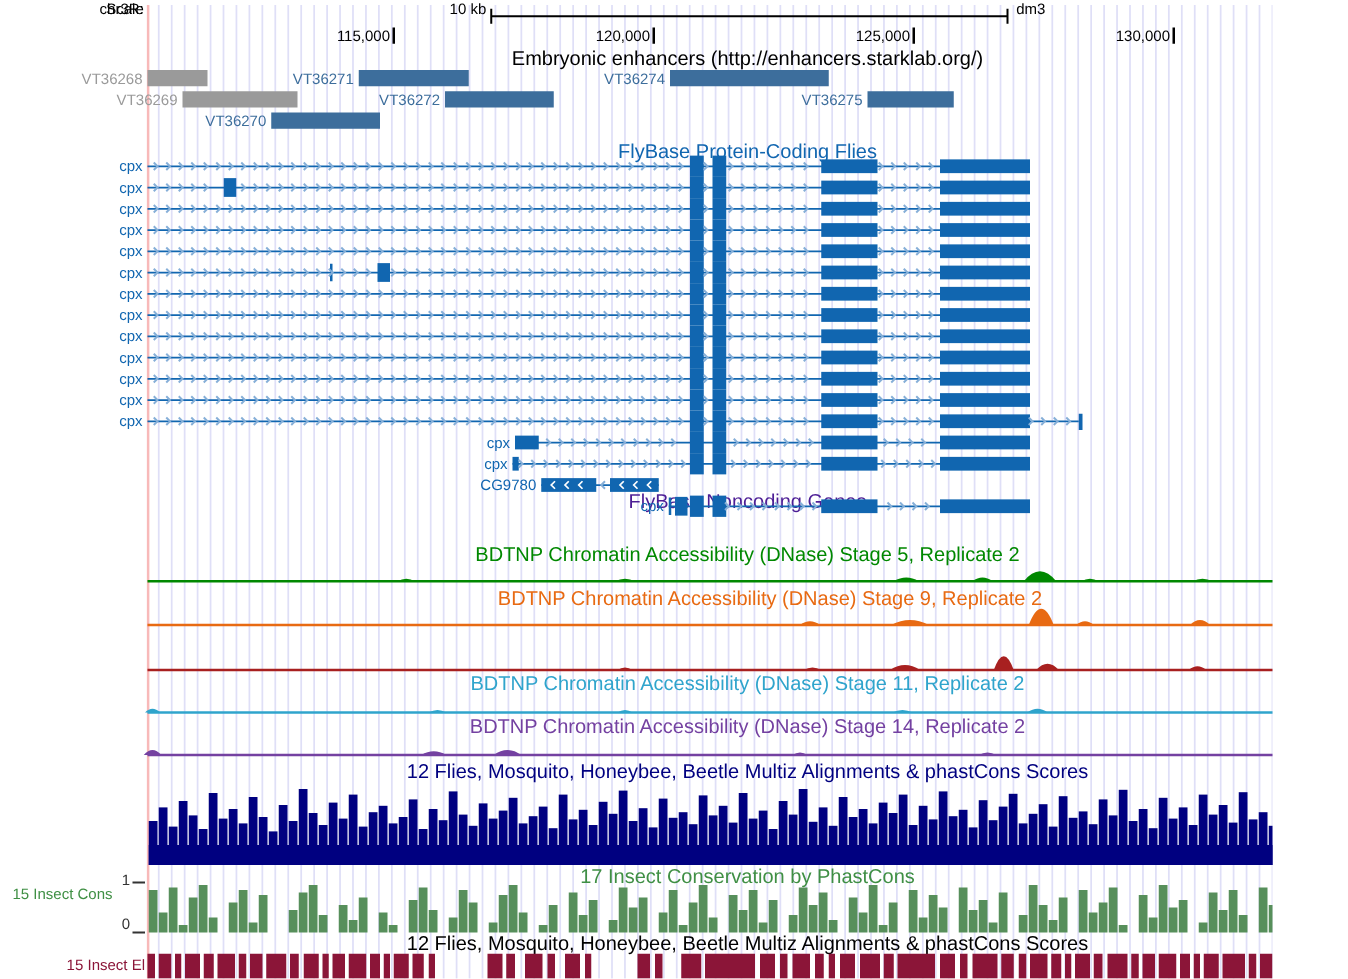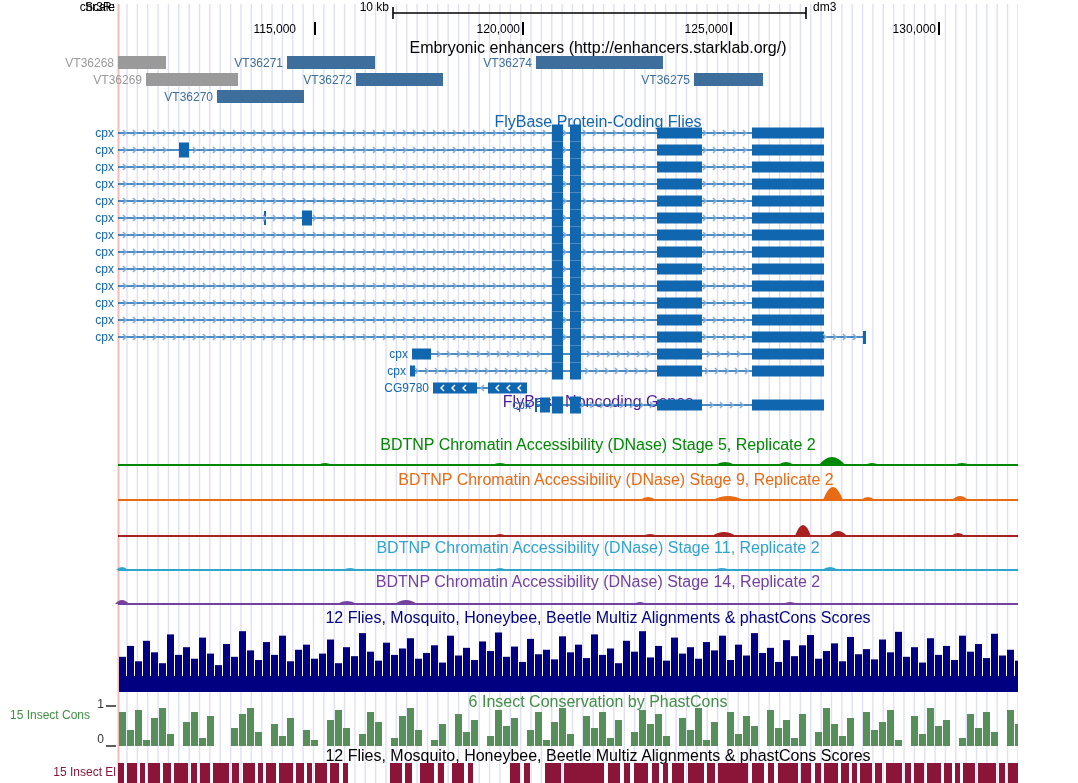--- a/index.html
+++ b/index.html
@@ -114,39 +114,39 @@
   <div class="rlabel" style="left:0;top:5;width:115px;">Scale</div>
   <div class="rlabel" style="left:0;top:22;width:115px;">chr3R:</div>
   <div class="rlabel" style="left:289px;top:4;width:100px;">10 kb</div>
   <div class="abs" style="left:813px;top:4;font-size:12px;">dm3</div>
   <svg id="ruler" width="1078" height="45">
       <line x1="393" y1="13" x2="806" y2="13" stroke="#000" stroke-width="1.6"></line>
       <line x1="393" y1="7" x2="393" y2="19" stroke="#000" stroke-width="1.6"></line>
       <line x1="806" y1="7" x2="806" y2="19" stroke="#000" stroke-width="1.6"></line>
     </svg>
   <div id="tickwrap">
-      <div class="rlabel" style="left: 188px; top: 22px; width: 108px;">115,000</div>
+      <div class="rlabel" style="left: 204px; top: 22px; width: 108px;">115,000</div>
       <div class="abs" style="left: 314px; top: 22px; width: 2px; height: 13px; background: rgb(0, 0, 0);"></div>
       <div class="rlabel" style="left: 412px; top: 22px; width: 108px;">120,000</div>
       <div class="abs" style="left: 522px; top: 22px; width: 2px; height: 13px; background: rgb(0, 0, 0);"></div>
       <div class="rlabel" style="left: 620px; top: 22px; width: 108px;">125,000</div>
       <div class="abs" style="left: 730px; top: 22px; width: 2px; height: 13px; background: rgb(0, 0, 0);"></div>
       <div class="rlabel" style="left: 828px; top: 22px; width: 108px;">130,000</div>
       <div class="abs" style="left: 938px; top: 22px; width: 2px; height: 13px; background: rgb(0, 0, 0);"></div>
     </div>
 
   <div class="ctitle" style="top:39px;color:#000;">Embryonic enhancers (http://enhancers.starklab.org/)</div>
   <div class="ctitle" style="top: 113px; color: rgb(17, 102, 176);">FlyBase Protein-Coding Flies</div>
   <div class="ctitle" style="top: 393px; color: #4c1d95;">FlyBase Noncoding Genes</div>
   <div class="ctitle" id="t-stage5" style="color: rgb(0, 136, 0); top: 436px;">BDTNP Chromatin Accessibility (DNase) Stage 5, Replicate 2</div>
   <div class="ctitle" id="t-stage9" style="color: rgb(232, 106, 18); top: 471px; margin-left: 18px;">BDTNP Chromatin Accessibility (DNase) Stage 9, Replicate 2</div>
   <div class="ctitle" id="t-stage11" style="color: rgb(47, 164, 204); top: 539px;">BDTNP Chromatin Accessibility (DNase) Stage 11, Replicate 2</div>
   <div class="ctitle" id="t-stage14" style="color: rgb(116, 65, 161); top: 573px;">BDTNP Chromatin Accessibility (DNase) Stage 14, Replicate 2</div>
   <div class="ctitle" id="t-multiz1" style="color: rgb(0, 0, 128); top: 609px;">12 Flies, Mosquito, Honeybee, Beetle Multiz Alignments &amp; phastCons Scores</div>
-  <div class="ctitle" id="t-phastcons" style="color: rgb(63, 143, 68); top: 693px;">6 Insect Conservation by PhastCons</div>
+  <div class="ctitle" id="t-phastcons" style="color: rgb(63, 143, 68); top: 693px;">17 Insect Conservation by PhastCons</div>
   <div class="ctitle" id="t-multiz2" style="color: rgb(0, 0, 0); top: 747px;">12 Flies, Mosquito, Honeybee, Beetle Multiz Alignments &amp; phastCons Scores</div>
 
   <div class="rlabel" id="l-conslabel" style="left: 0px; top: 708px; width: 90px; color: rgb(63, 143, 68);">15 Insect Cons</div>
   <div class="rlabel" style="left:70px;top:697px;width:34px;color:#333;">1</div>
   <div class="rlabel" style="left:70px;top:732px;width:34px;color:#333;">0</div>
   <div class="rlabel" id="l-el" style="left: 0px; top: 765px; width: 116px; color: rgb(139, 21, 56);">15 Insect El</div>
 
   <svg id="tracks" width="1078" height="783">
       <rect x="118" y="56" width="48" height="13" fill="#9a9a9a"></rect>
       <text x="114" y="67" fill="#9a9a9a" text-anchor="end" font-size="12">VT36268</text>

